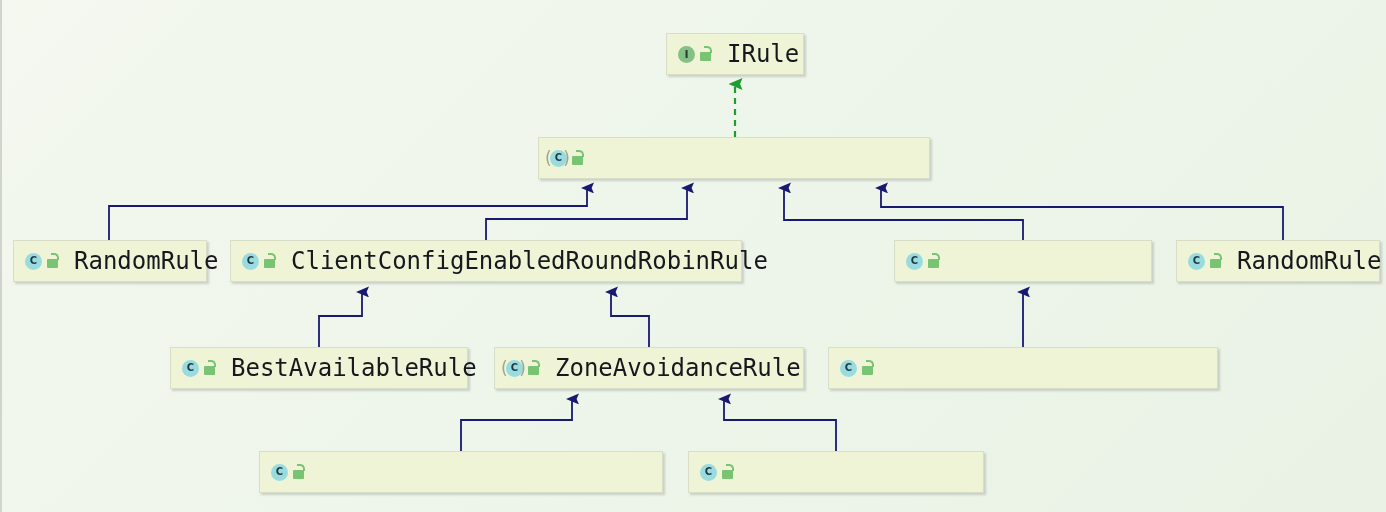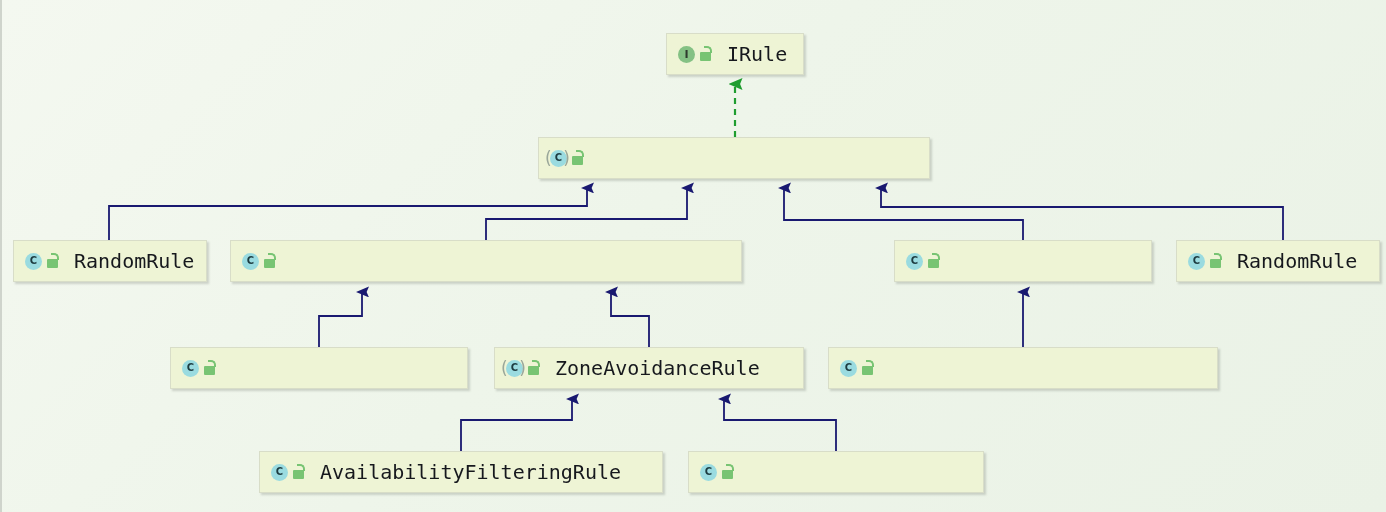--- a/index.html
+++ b/index.html
@@ -113,21 +113,21 @@
     width: 8px;
     height: 7px;
     border: 2px solid #78c473;
     border-bottom: none;
     border-left: none;
     border-radius: 0 5px 0 0;
     box-sizing: border-box;
   }
   .node-label {
     font-family: "DejaVu Sans Mono", "Liberation Mono", monospace;
-    font-size: 20px;
+    font-size: 24px;
     color: #16181d;
     line-height: 1;
   }
 </style>
 </head>
 <body>
 
 <div id="diagram-root">
 
   <svg id="edge-layer" viewBox="0 0 1386 512" width="1386" height="512">
@@ -190,20 +190,21 @@
       </div>
       <div class="uml-node" style="left: 228px; top: 240px; width: 512px; height: 42px;">
         <span class="node-type-icon">
           <span class="type-disc klass"></span>
           <span class="type-letter">C</span>
         </span>
         <span class="lock-icon">
           <span class="lock-shackle"></span>
           <span class="lock-body"></span>
         </span>
+        <span class="node-label">ClientConfigEnabledRoundRobinRule</span>
       </div>
       <div class="uml-node" style="left: 892px; top: 240px; width: 258px; height: 42px;">
         <span class="node-type-icon">
           <span class="type-disc klass"></span>
           <span class="type-letter">C</span>
         </span>
         <span class="lock-icon">
           <span class="lock-shackle"></span>
           <span class="lock-body"></span>
         </span>
@@ -221,20 +222,21 @@
       </div>
       <div class="uml-node" style="left: 168px; top: 347px; width: 298px; height: 42px;">
         <span class="node-type-icon">
           <span class="type-disc klass"></span>
           <span class="type-letter">C</span>
         </span>
         <span class="lock-icon">
           <span class="lock-shackle"></span>
           <span class="lock-body"></span>
         </span>
+        <span class="node-label">BestAvailableRule</span>
       </div>
       <div class="uml-node" style="left: 492px; top: 347px; width: 310px; height: 42px;">
         <span class="node-type-icon">
           <span class="abstract-paren left">(</span>
           <span class="type-disc klass"></span>
           <span class="type-letter">C</span>
           <span class="abstract-paren right">)</span>
         </span>
         <span class="lock-icon">
           <span class="lock-shackle"></span>
@@ -254,21 +256,20 @@
       </div>
       <div class="uml-node" style="left: 257px; top: 451px; width: 404px; height: 42px;">
         <span class="node-type-icon">
           <span class="type-disc klass"></span>
           <span class="type-letter">C</span>
         </span>
         <span class="lock-icon">
           <span class="lock-shackle"></span>
           <span class="lock-body"></span>
         </span>
-        <span class="node-label">AvailabilityFilteringRule</span>
       </div>
       <div class="uml-node" style="left: 686px; top: 451px; width: 296px; height: 42px;">
         <span class="node-type-icon">
           <span class="type-disc klass"></span>
           <span class="type-letter">C</span>
         </span>
         <span class="lock-icon">
           <span class="lock-shackle"></span>
           <span class="lock-body"></span>
         </span>

